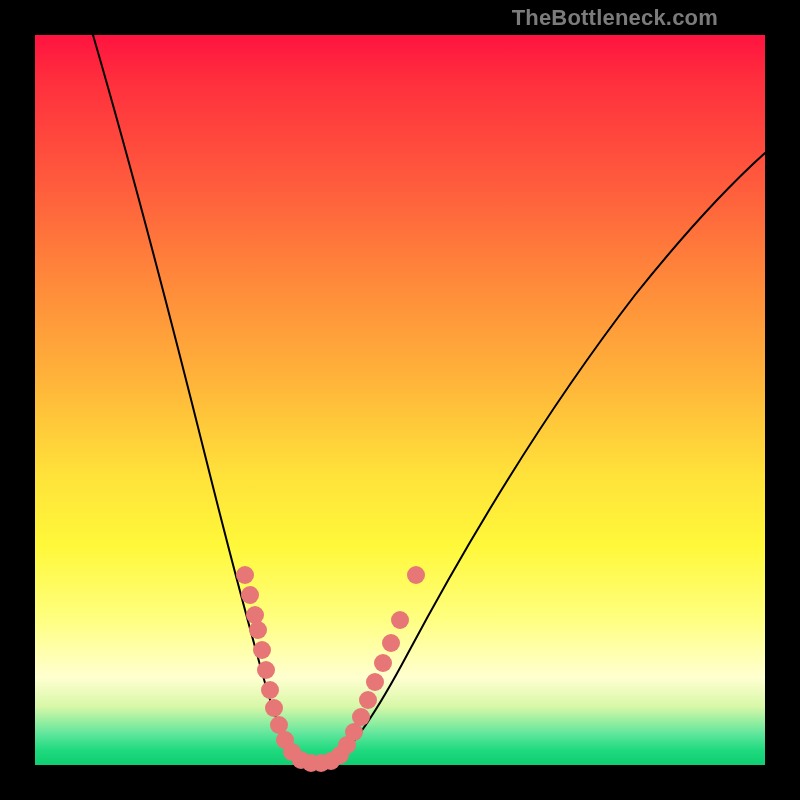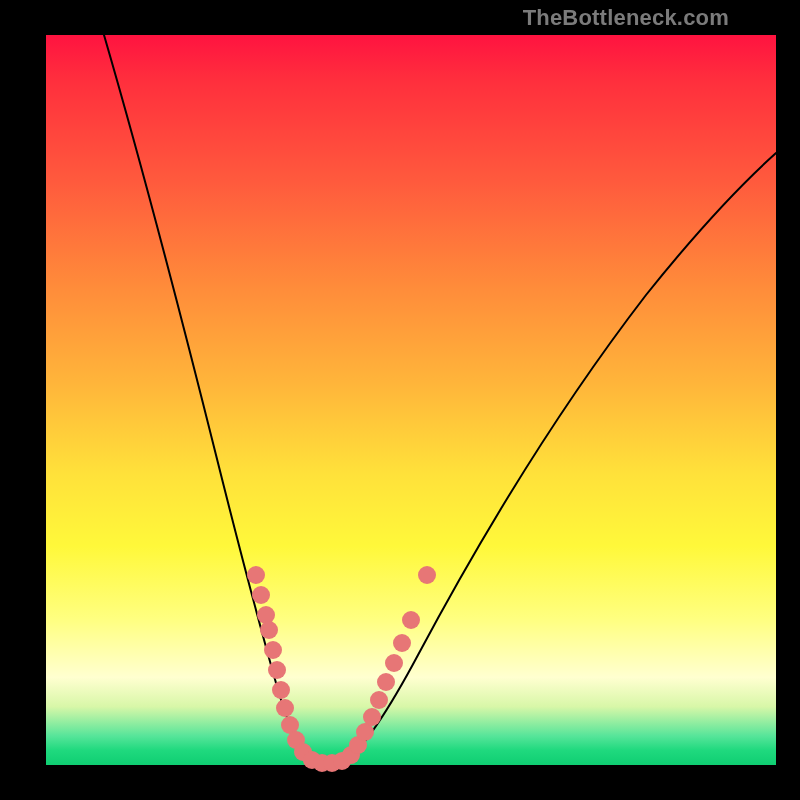--- a/index.html
+++ b/index.html
@@ -6,21 +6,21 @@
     margin: 0;
     padding: 0;
     width: 800px;
     height: 800px;
     background: #000000;
     overflow: hidden;
   }
   .chart-wrap {
     position: absolute;
     top: 0;
-    left: 11px;
+    left: 0;
     width: 728px;
     height: 800px;
   }
   .plot-area {
     position: absolute;
     left: 35px;
     top: 35px;
     width: 730px;
     height: 730px;
     

